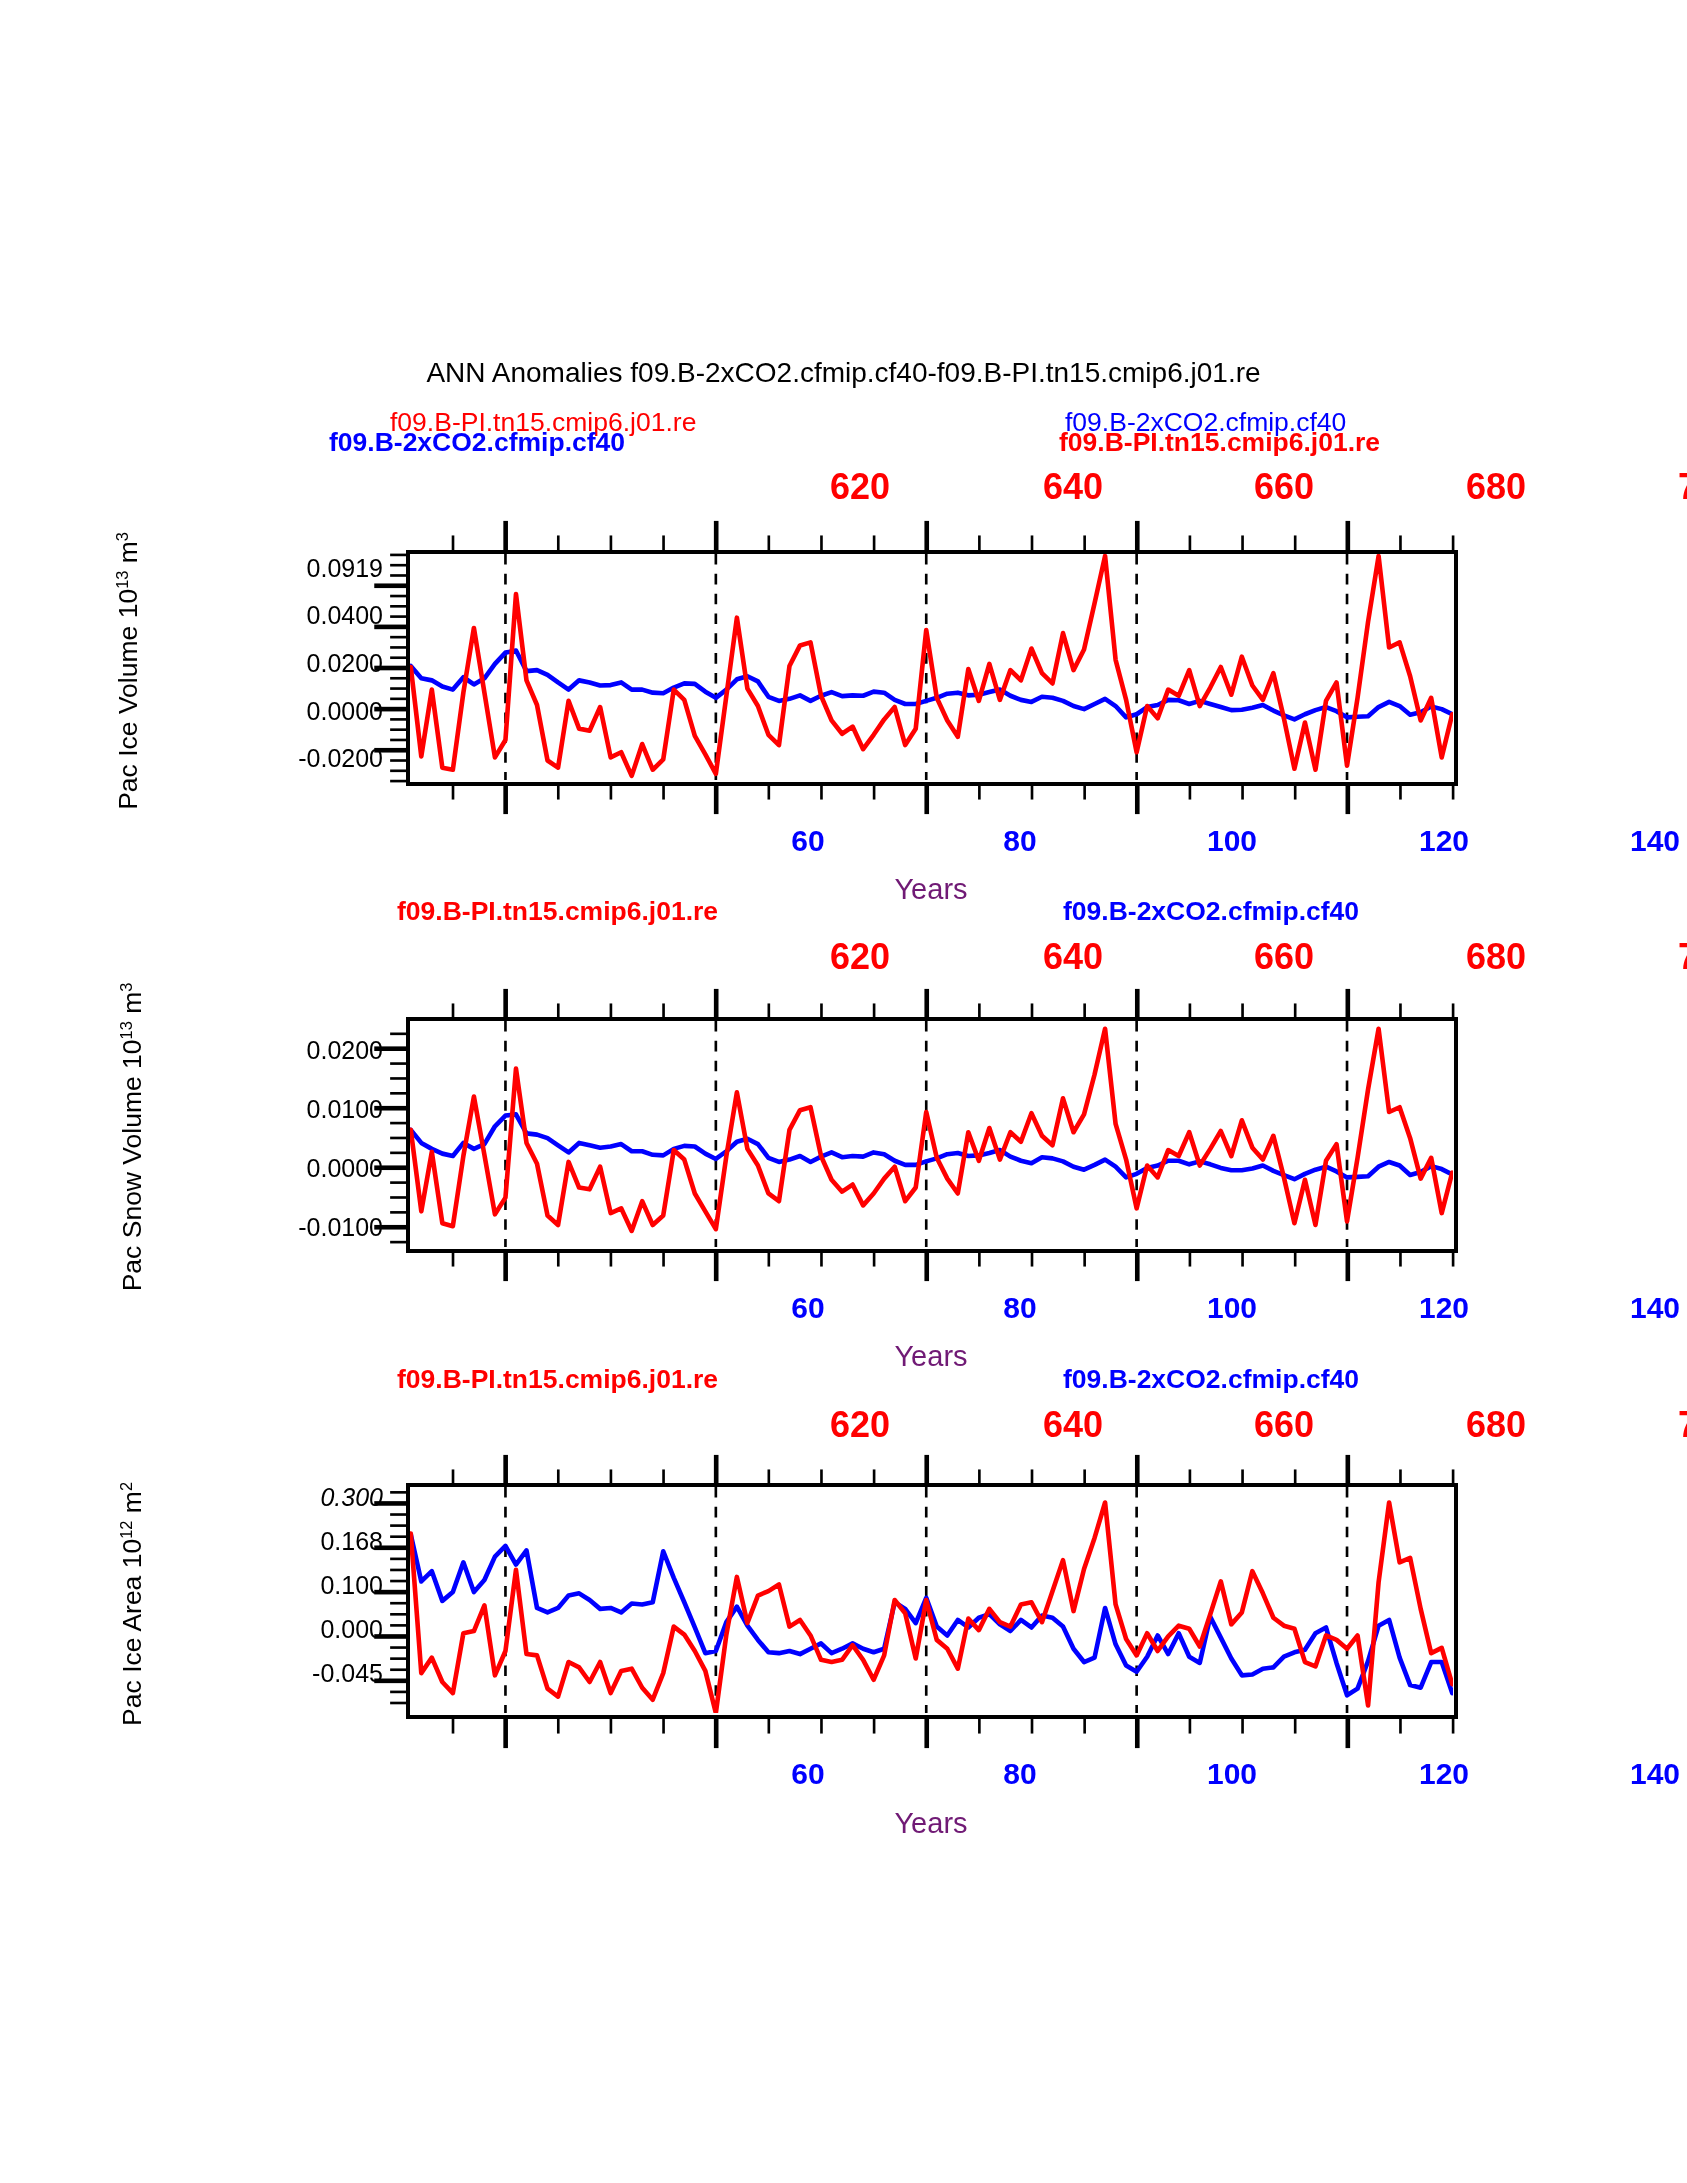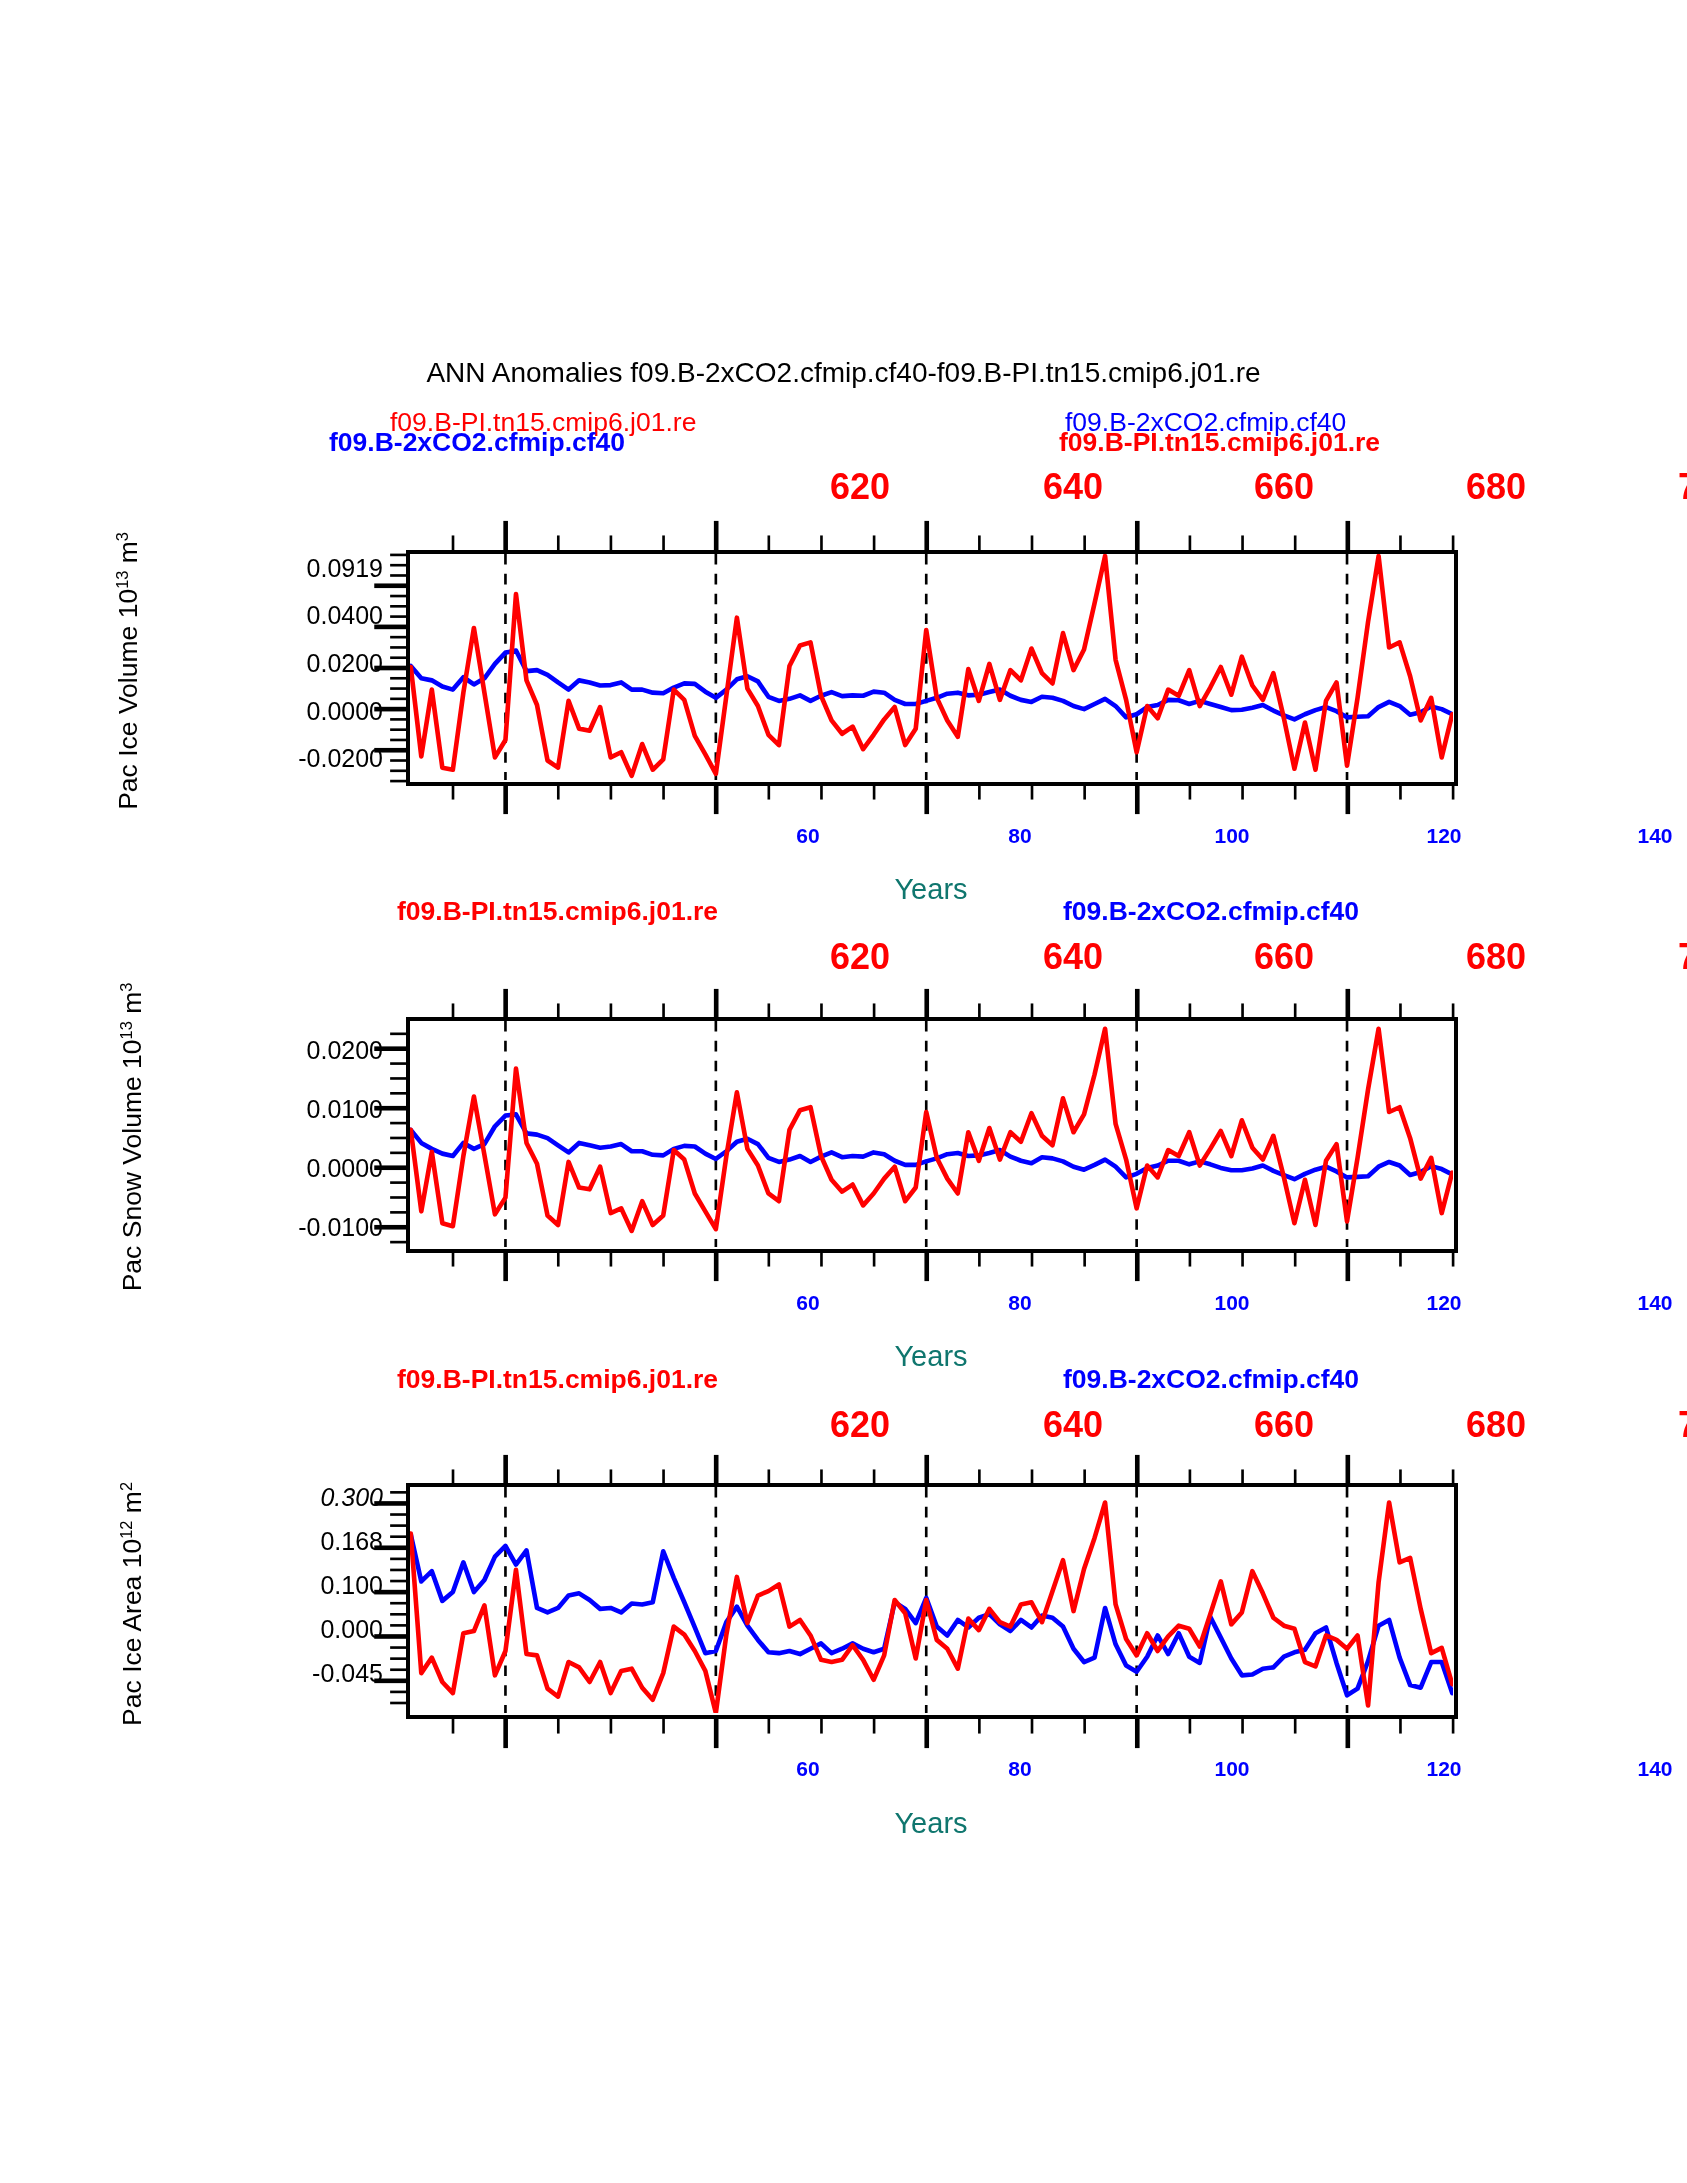--- a/index.html
+++ b/index.html
@@ -21,27 +21,27 @@
   .ylab{
     position:absolute;
     transform-origin:center center;
     font-size:26.5px;white-space:nowrap;color:#000;
     text-align:center;
   }
   .ytick{
     position:absolute;font-size:25px;color:#000;text-align:right;white-space:nowrap;
   }
   .xtick-bottom{
-    position:absolute;font-size:21px;color:#0000ff;font-weight:bold;text-align:center;white-space:nowrap;
+    position:absolute;font-size:30px;color:#0000ff;font-weight:bold;text-align:center;white-space:nowrap;
   }
   .xtick-top{
     position:absolute;font-size:36px;color:#ff0000;font-weight:bold;text-align:center;white-space:nowrap;
   }
   .xaxis-name{
-    position:absolute;font-size:29px;color:#0f766e;text-align:center;white-space:nowrap;
+    position:absolute;font-size:29px;color:#701a75;text-align:center;white-space:nowrap;
   }
   .series-label{
     position:absolute;font-size:26.5px;font-weight:bold;white-space:nowrap;
   }
   .lab-red{color:#ff0000;}
   .lab-blue{color:#0000ff;}
   .sup{font-size:0.62em;vertical-align:super;}
 </style>
 </head>
 <body>

